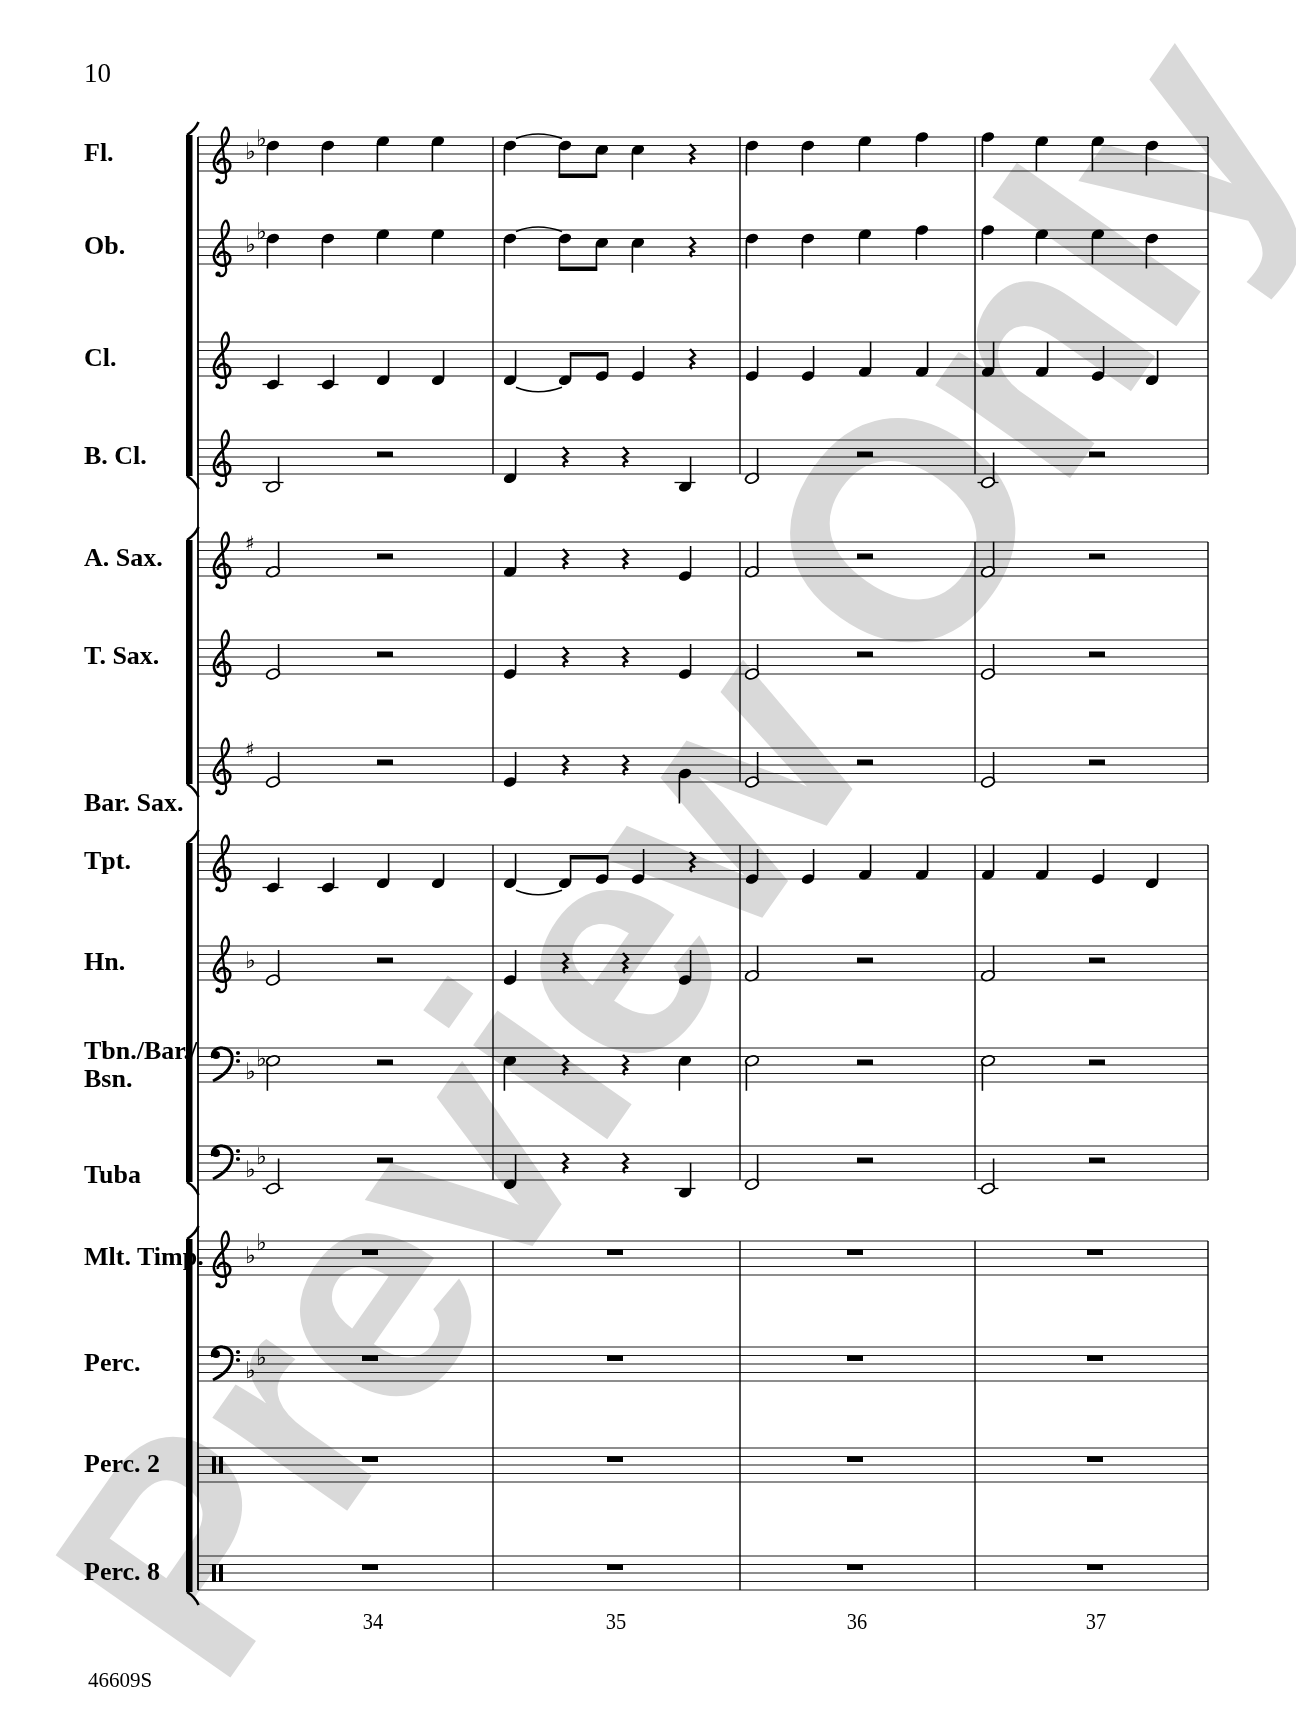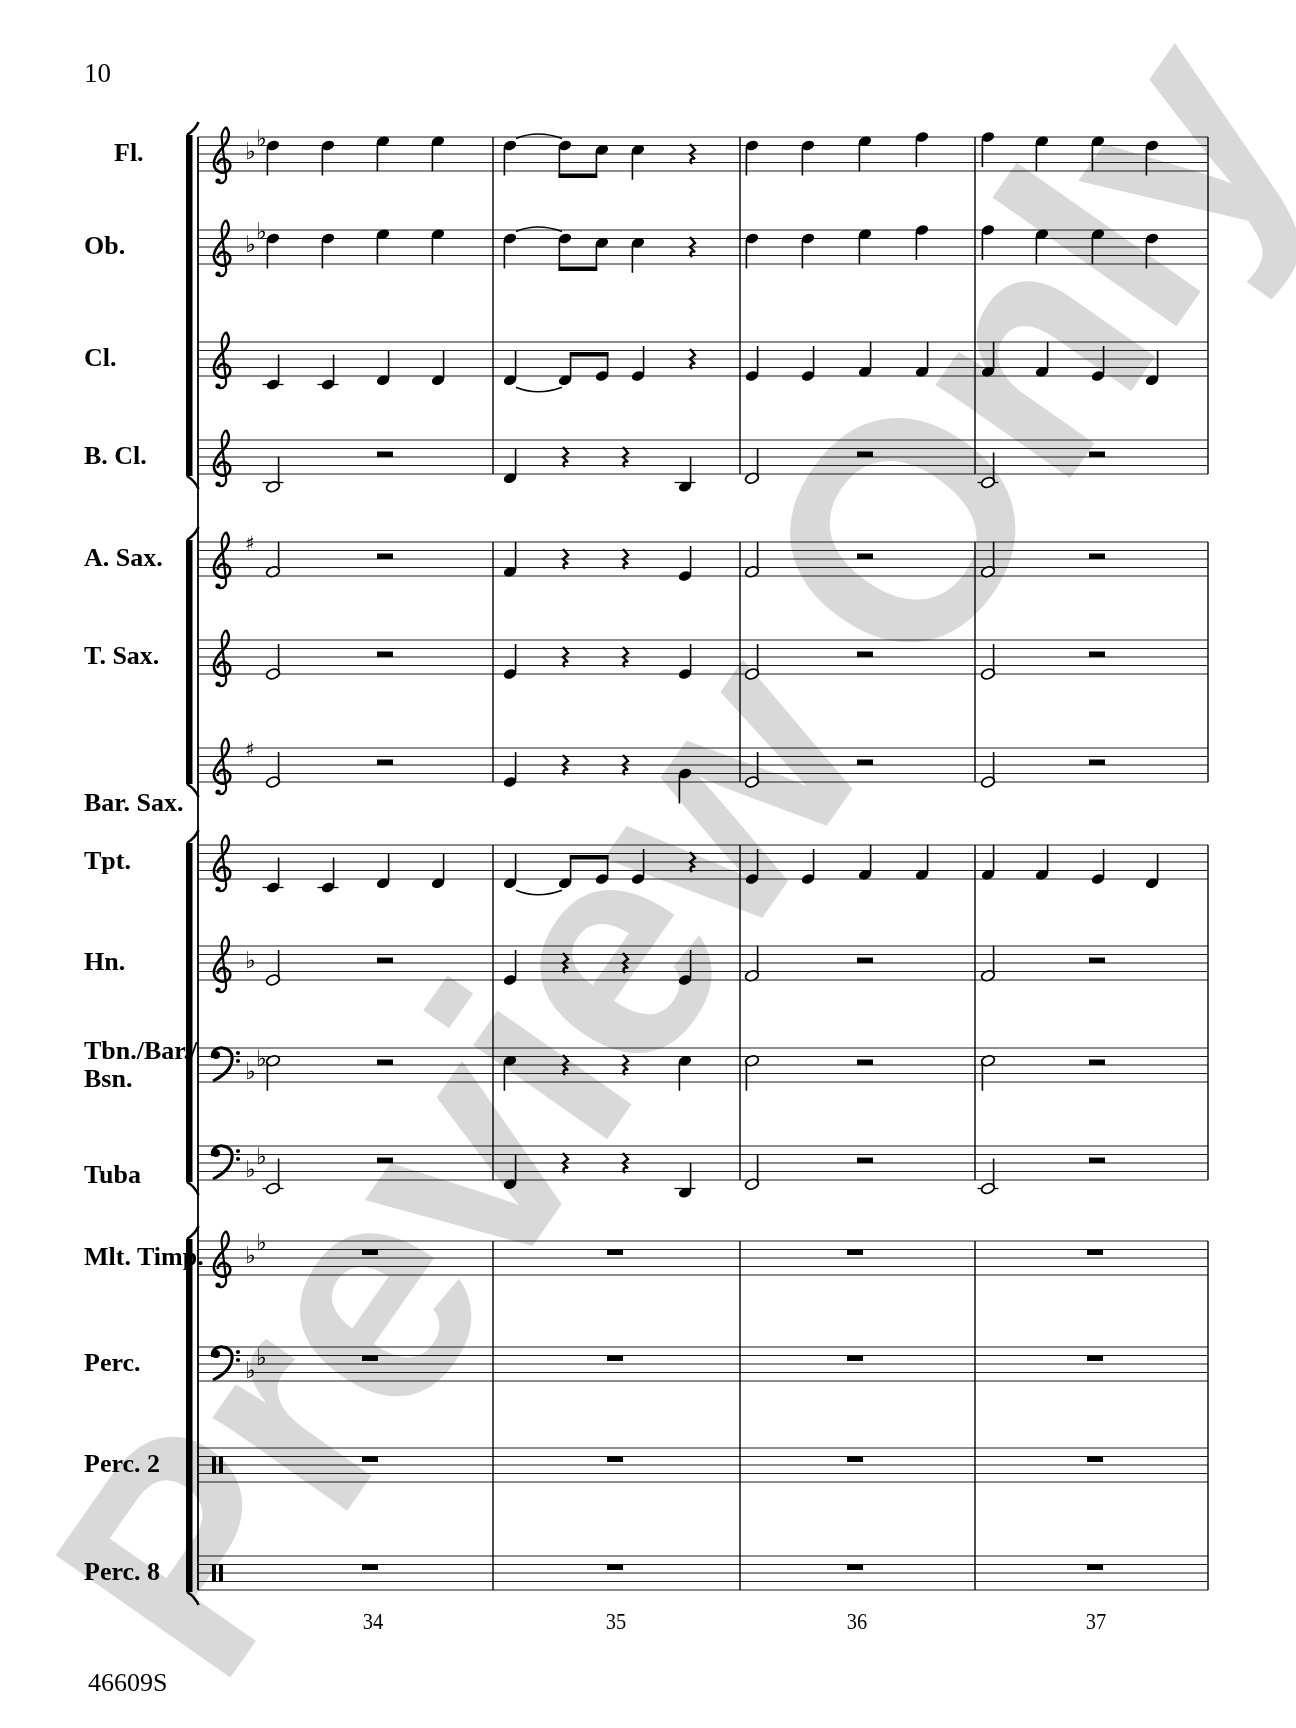--- a/index.html
+++ b/index.html
@@ -3,21 +3,21 @@
 <meta charset="utf-8">
 <style>
   html,body{margin:0;padding:0;background:#888;}
   .page{position:relative;width:1296px;height:1728px;background:#ffffff;overflow:hidden;
         font-family:"Liberation Serif", serif;}
   .watermark{position:absolute;left:675px;top:855px;transform:translate(-50%,-50%) rotate(-55deg);
         font-family:"Liberation Sans", sans-serif;font-weight:bold;font-size:310px;
         white-space:nowrap;z-index:0;letter-spacing:-4px;user-select:none;}
   #score-svg{position:absolute;left:0;top:0;z-index:1;}
   .page-number{position:absolute;left:84px;top:58px;font-size:27px;color:#000;z-index:2;}
-  .catalog{position:absolute;left:88px;top:1668px;font-size:26px;color:#000;z-index:2;}
+  .catalog{position:absolute;left:88px;top:1668px;font-size:21px;color:#000;z-index:2;}
   .staff-label{position:absolute;font-weight:bold;font-size:26px;line-height:28px;color:#000;
         white-space:pre-line;z-index:2;}
   .measure-number{position:absolute;font-size:24px;color:#000;transform:translateX(-50%) scaleX(.85);
         z-index:2;}
 </style>
 </head>
 <body>
 
 <div class="page">
   <div class="watermark" style="color: rgb(217, 217, 217);">Preview Only</div>
@@ -485,21 +485,21 @@
       <line x1="740" y1="1241" x2="740" y2="1590" stroke="#000000" stroke-width="1.4"></line>
       <line x1="975" y1="1241" x2="975" y2="1590" stroke="#000000" stroke-width="1.4"></line>
       <line x1="1208" y1="1241" x2="1208" y2="1590" stroke="#000000" stroke-width="1.4"></line>
       <rect x="186" y="1239" width="6.5" height="353" fill="#000000"></rect>
       <path d="M 187,1239 C 192,1236 196,1232 198.5,1226" fill="none" stroke="#000000" stroke-width="2.6"></path>
       <path d="M 187,1592 C 192,1595 196,1599 198.5,1605" fill="none" stroke="#000000" stroke-width="2.6"></path>
     </svg>
   <div class="page-number">10</div>
   <div class="catalog">46609S</div>
   <div id="labels">
-      <div class="staff-label" style="left: 84px; top: 139px; margin-left: 30px;">Fl.</div>
+      <div class="staff-label" style="left: 84px; top: 139px;">Fl.</div>
       <div class="staff-label" style="left: 84px; top: 232px;">Ob.</div>
       <div class="staff-label" style="left: 84px; top: 344px;">Cl.</div>
       <div class="staff-label" style="left: 84px; top: 442px; font-family: Liberation Serif, serif;">B. Cl.</div>
       <div class="staff-label" style="left: 84px; top: 544px;">A. Sax.</div>
       <div class="staff-label" style="left: 84px; top: 642px;">T. Sax.</div>
       <div class="staff-label" style="left: 84px; top: 750px; margin-top: 39px;">Bar. Sax.</div>
       <div class="staff-label" style="left: 84px; top: 847px;">Tpt.</div>
       <div class="staff-label" style="left: 84px; top: 948px;">Hn.</div>
       <div class="staff-label" style="left: 84px; top: 1037px;">Tbn./Bar./
 Bsn.</div>

